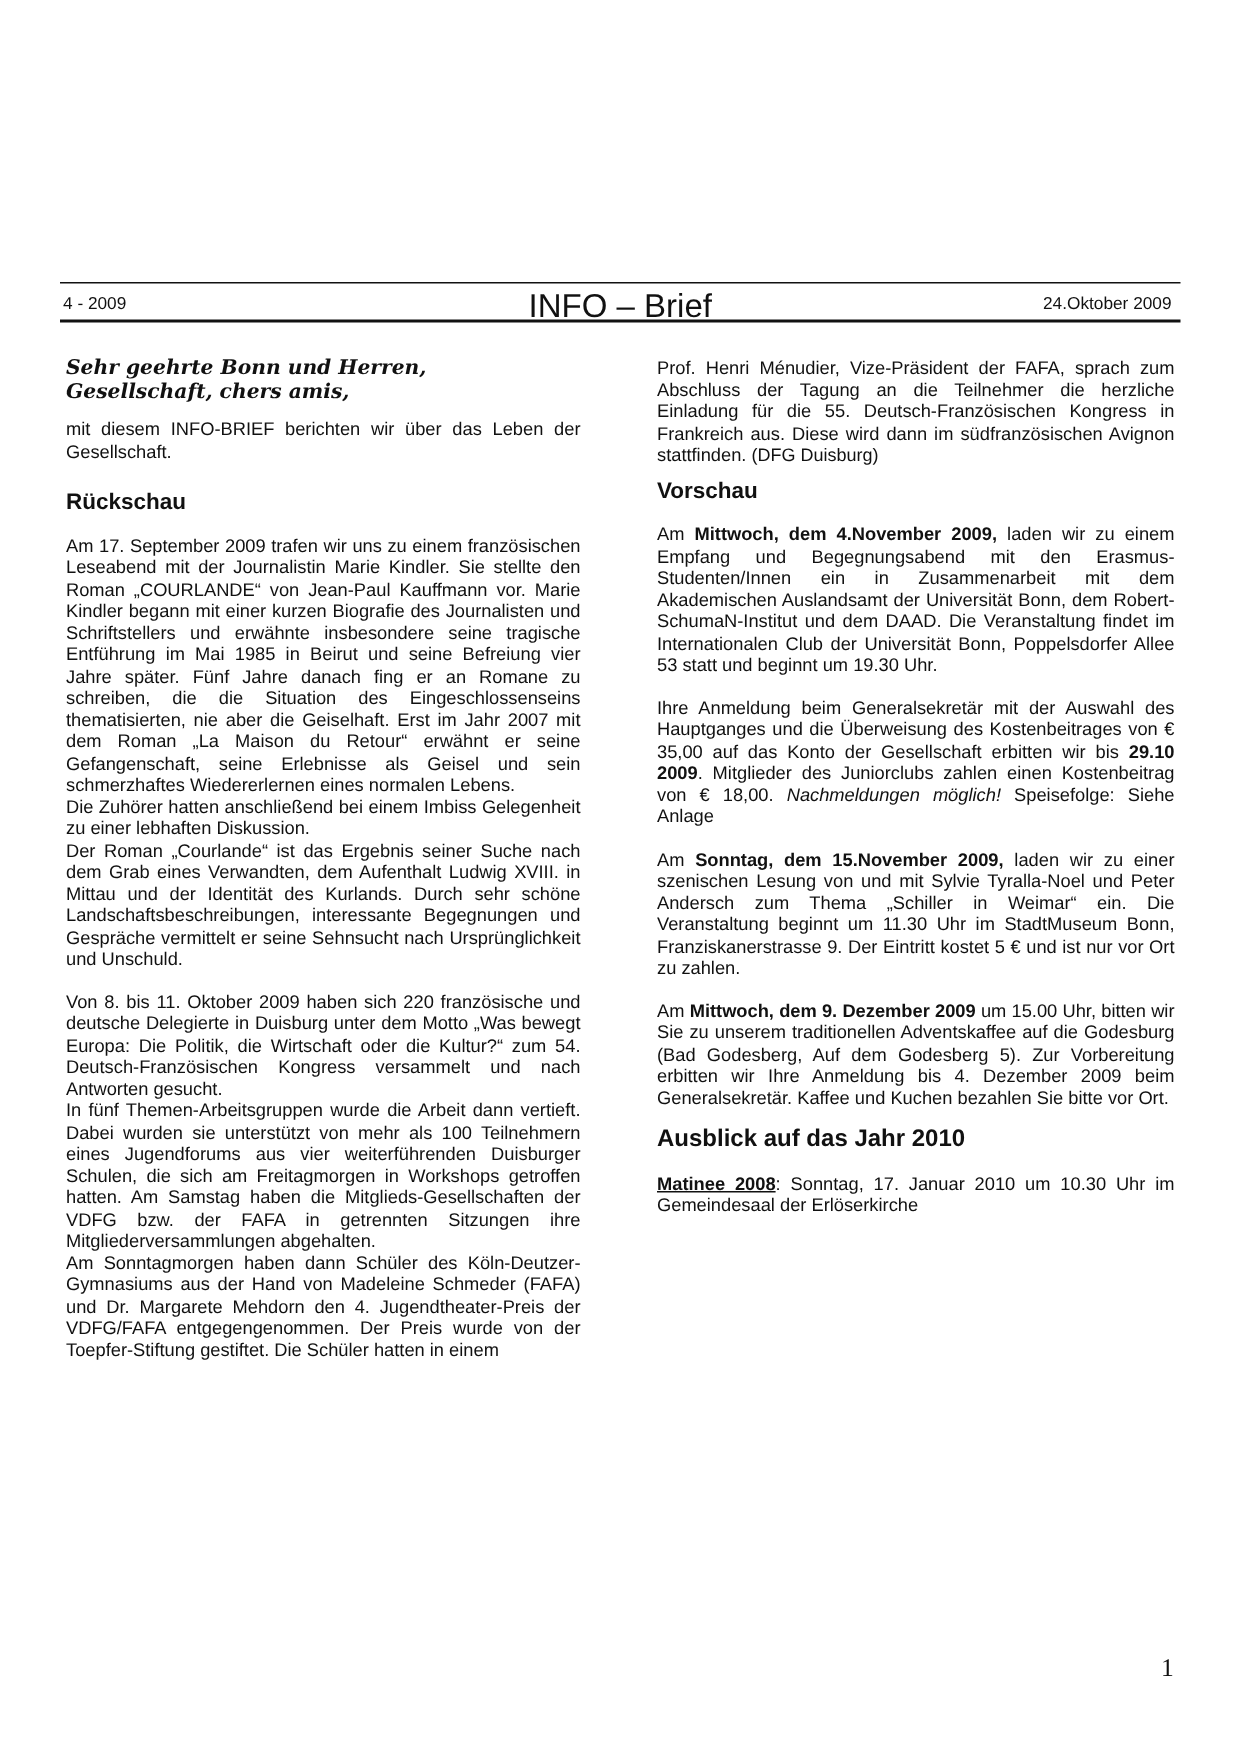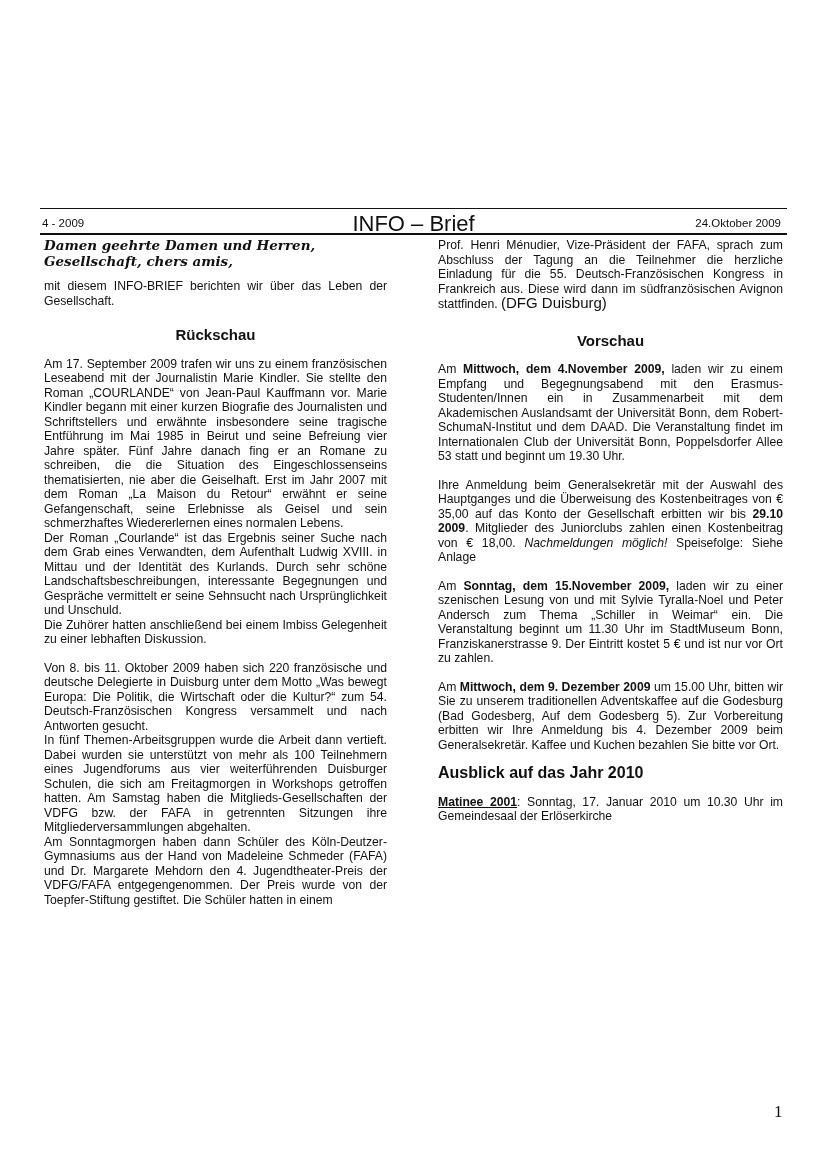--- a/index.html
+++ b/index.html
@@ -1,76 +1,76 @@
 <!DOCTYPE html>
 <html><head>
 <meta charset="utf-8">
 <style>
   html, body { margin: 0; padding: 0; background: #ffffff; }
   body { width: 827px; height: 1170px; position: relative; overflow: hidden;
          font-family: "Liberation Sans", sans-serif; color: #111; }
   .header { position: absolute; left: 40px; top: 188px; width: 747px; height: 24px;
-            border-top: 1px solid #111; border-bottom: 2px solid #111; margin-top: 20px; }
+            border-top: 1px solid #111; border-bottom: 2px solid #111; }
   .header .issue { position: absolute; left: 2px; top: 8px; font-size: 11.5px; }
   .header .title { position: absolute; left: 0; right: 0; top: 2px; text-align: center; font-size: 22px; }
   .header .date { position: absolute; right: 6px; top: 8px; font-size: 11.5px; }
   .col { position: absolute; top: 238px; font-size: 12.2px; line-height: 14.5px; text-align: justify; }
   .col.left { left: 44px; width: 343px; }
   .col.right { left: 438px; width: 345px; }
   .greeting { font-family: "DejaVu Serif", serif; font-style: italic; font-weight: bold;
               font-size: 13.5px; line-height: 15.5px; margin: 0 0 10px 0; text-align: left; }
   .greeting div { display: block; }
   p { margin: 0; }
   .gap { height: 14px; }
-  h2 { font-size: 15px; font-weight: bold; margin: 20px 0 14px 0; text-align: center; }
-  .src { font-size: 15px; }
+  h2 { font-size: 15px; font-weight: bold; margin: 20px 0 14px 0; text-align: left; }
+  .src { font-size: 12px; }
   .subhead { font-weight: bold; font-size: 16px; margin: 0; }
   .ul { font-weight: bold; text-decoration: underline; }
   .page-number { position: absolute; left: 774px; top: 1102px; font-family: "Liberation Serif", serif; font-size: 17px; }
 </style>
 </head>
 <body>
 
 <div class="header">
   <span class="issue">4 - 2009</span>
   <span class="title">INFO – Brief</span>
   <span class="date">24.Oktober  2009</span>
 </div>
 
 <div class="col left">
   <div class="greeting">
-    <div>Damen geehrte Damen und Herren,</div>
+    <div>Sehr geehrte Bonn und Herren,</div>
     <div>Gesellschaft, chers amis,</div>
   </div>
   <p>mit diesem INFO-BRIEF berichten wir über das Leben der Gesellschaft.</p>
   <h2>Rückschau</h2>
   <p>Am 17. September 2009 trafen wir uns zu einem französischen Leseabend mit der Journalistin Marie Kindler. Sie  stellte den Roman „COURLANDE“ von Jean-Paul Kauffmann vor. Marie Kindler begann mit einer kurzen Biografie des Journalisten und Schriftstellers und  erwähnte insbesondere seine tragische Entführung im Mai 1985 in Beirut und seine Befreiung vier Jahre später. Fünf Jahre danach fing er an Romane zu schreiben, die die Situation des Eingeschlossenseins thematisierten, nie aber die Geiselhaft. Erst im Jahr 2007 mit dem Roman „La Maison du Retour“ erwähnt er seine Gefangenschaft, seine Erlebnisse als Geisel und sein schmerzhaftes Wiedererlernen eines normalen Lebens.</p>
+  <p>Die Zuhörer hatten anschließend bei einem Imbiss Gelegenheit zu einer lebhaften Diskussion.</p>
   <p>Der Roman „Courlande“ ist das Ergebnis seiner Suche nach dem Grab eines Verwandten, dem Aufenthalt Ludwig XVIII. in Mittau und der Identität des Kurlands. Durch sehr schöne Landschaftsbeschreibungen, interessante Begegnungen und Gespräche vermittelt er seine Sehnsucht nach Ursprünglichkeit und Unschuld.</p>
-  <p>Die Zuhörer hatten anschließend bei einem Imbiss Gelegenheit zu einer lebhaften Diskussion.</p>
   <div class="gap"></div>
   <p>Von 8. bis 11. Oktober 2009 haben sich 220 französische und deutsche Delegierte in Duisburg unter dem Motto „Was bewegt Europa: Die Politik, die Wirtschaft oder die Kultur?“ zum 54. Deutsch-Französischen Kongress versammelt und nach Antworten gesucht.</p>
   <p>In fünf Themen-Arbeitsgruppen wurde die Arbeit dann vertieft. Dabei wurden sie unterstützt von mehr als 100 Teilnehmern eines Jugendforums aus vier weiterführenden Duisburger Schulen, die sich am Freitagmorgen in Workshops getroffen hatten. Am Samstag haben die Mitglieds-Gesellschaften der VDFG bzw. der FAFA in getrennten Sitzungen ihre Mitgliederversammlungen abgehalten.</p>
   <p>Am Sonntagmorgen haben dann Schüler des Köln-Deutzer-Gymnasiums aus der Hand von Madeleine Schmeder (FAFA) und Dr. Margarete Mehdorn den 4. Jugendtheater-Preis der VDFG/FAFA entgegengenommen. Der Preis wurde von der Toepfer-Stiftung gestiftet. Die Schüler hatten in einem</p>
 </div>
 
 <div class="col right">
   <p><span>Prof. Henri Ménudier, Vize-Präsident der FAFA, sprach zum Abschluss der Tagung an die Teilnehmer die herzliche Einladung für die 55. Deutsch-Französischen Kongress in Frankreich aus. Diese wird dann im südfranzösischen Avignon stattfinden. </span><span class="src">(DFG Duisburg)</span></p>
 
-  <h2 style="margin-top:22px;">Vorschau</h2>
+  <h2 style="margin-top:10px;">Vorschau</h2>
 
   <p><span>Am </span><b>Mittwoch, dem 4.November 2009,</b><span>  laden wir zu einem Empfang und Begegnungsabend mit den Erasmus-Studenten/Innen ein in Zusammenarbeit mit dem Akademischen Auslandsamt der Universität Bonn, dem Robert-SchumaN-Institut und dem DAAD. Die Veranstaltung findet im Internationalen Club der Universität Bonn, Poppelsdorfer Allee 53 statt und beginnt um 19.30 Uhr.</span></p>
   <div class="gap"></div>
 
   <p><span>Ihre Anmeldung beim Generalsekretär mit der Auswahl des Hauptganges und die Überweisung des Kostenbeitrages von € 35,00 auf das Konto der Gesellschaft erbitten wir bis </span><b>29.10 2009</b><span>. Mitglieder des Juniorclubs zahlen einen Kostenbeitrag von € 18,00. </span><i>Nachmeldungen möglich!</i><span> Speisefolge: Siehe Anlage</span></p>
   <div class="gap"></div>
 
   <p><span>Am </span><b>Sonntag, dem 15.November 2009,</b><span> laden wir zu einer szenischen Lesung von und mit Sylvie Tyralla-Noel und Peter Andersch zum Thema „Schiller in Weimar“ ein. Die Veranstaltung beginnt um 11.30 Uhr im StadtMuseum Bonn, Franziskanerstrasse 9. Der Eintritt kostet 5 € und ist nur vor Ort zu zahlen.</span></p>
   <div class="gap"></div>
 
   <p><span>Am </span><b>Mittwoch, dem 9. Dezember 2009</b><span> um 15.00 Uhr, bitten wir Sie zu unserem traditionellen  Adventskaffee auf die Godesburg (Bad Godesberg, Auf dem Godesberg 5). Zur Vorbereitung erbitten wir Ihre Anmeldung bis 4. Dezember 2009 beim Generalsekretär. Kaffee und Kuchen  bezahlen Sie bitte vor Ort.</span></p>
   <div class="gap"></div>
 
   <p class="subhead">Ausblick auf das Jahr 2010</p>
   <div class="gap"></div>
-  <p><span class="ul">Matinee 2001</span><span>:  Sonntag, 17. Januar 2010 um 10.30 Uhr  im Gemeindesaal der Erlöserkirche</span></p>
+  <p><span class="ul">Matinee 2008</span><span>:  Sonntag, 17. Januar 2010 um 10.30 Uhr  im Gemeindesaal der Erlöserkirche</span></p>
 </div>
 
 <div class="page-number">1</div>
 
 </body></html>

